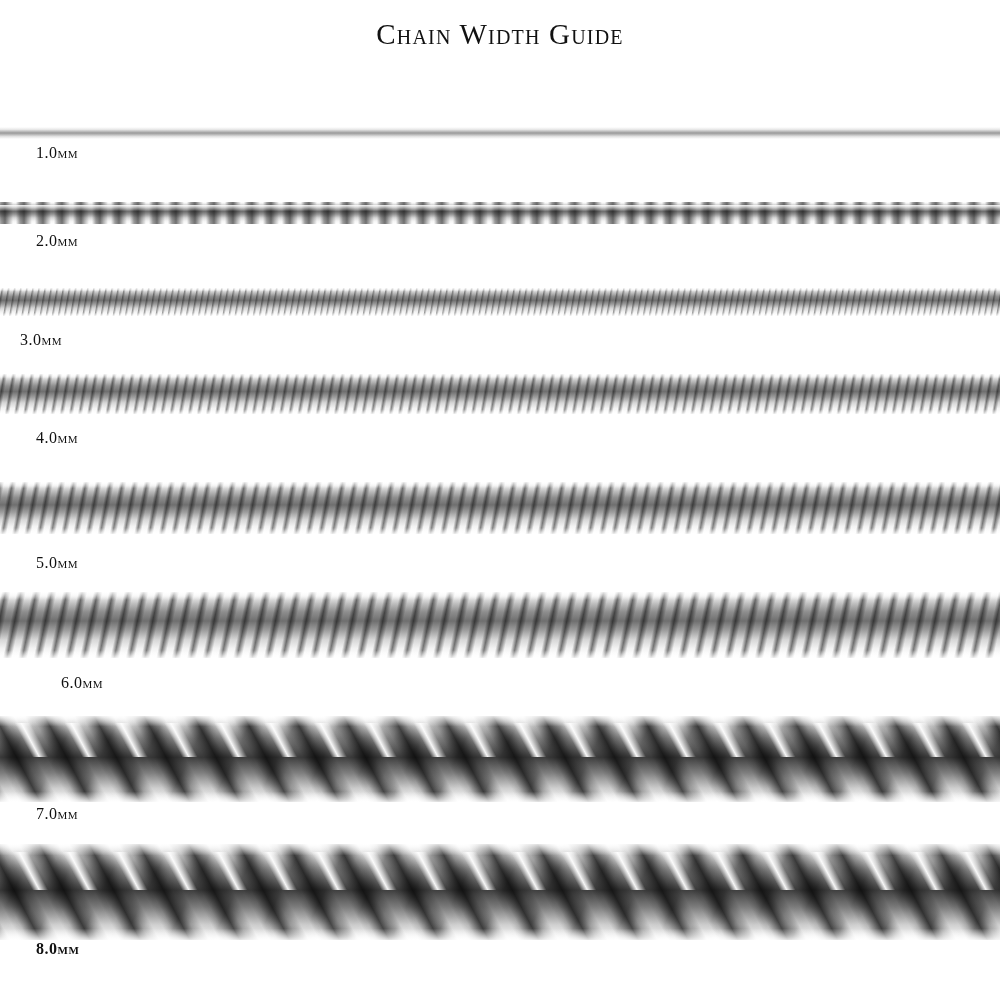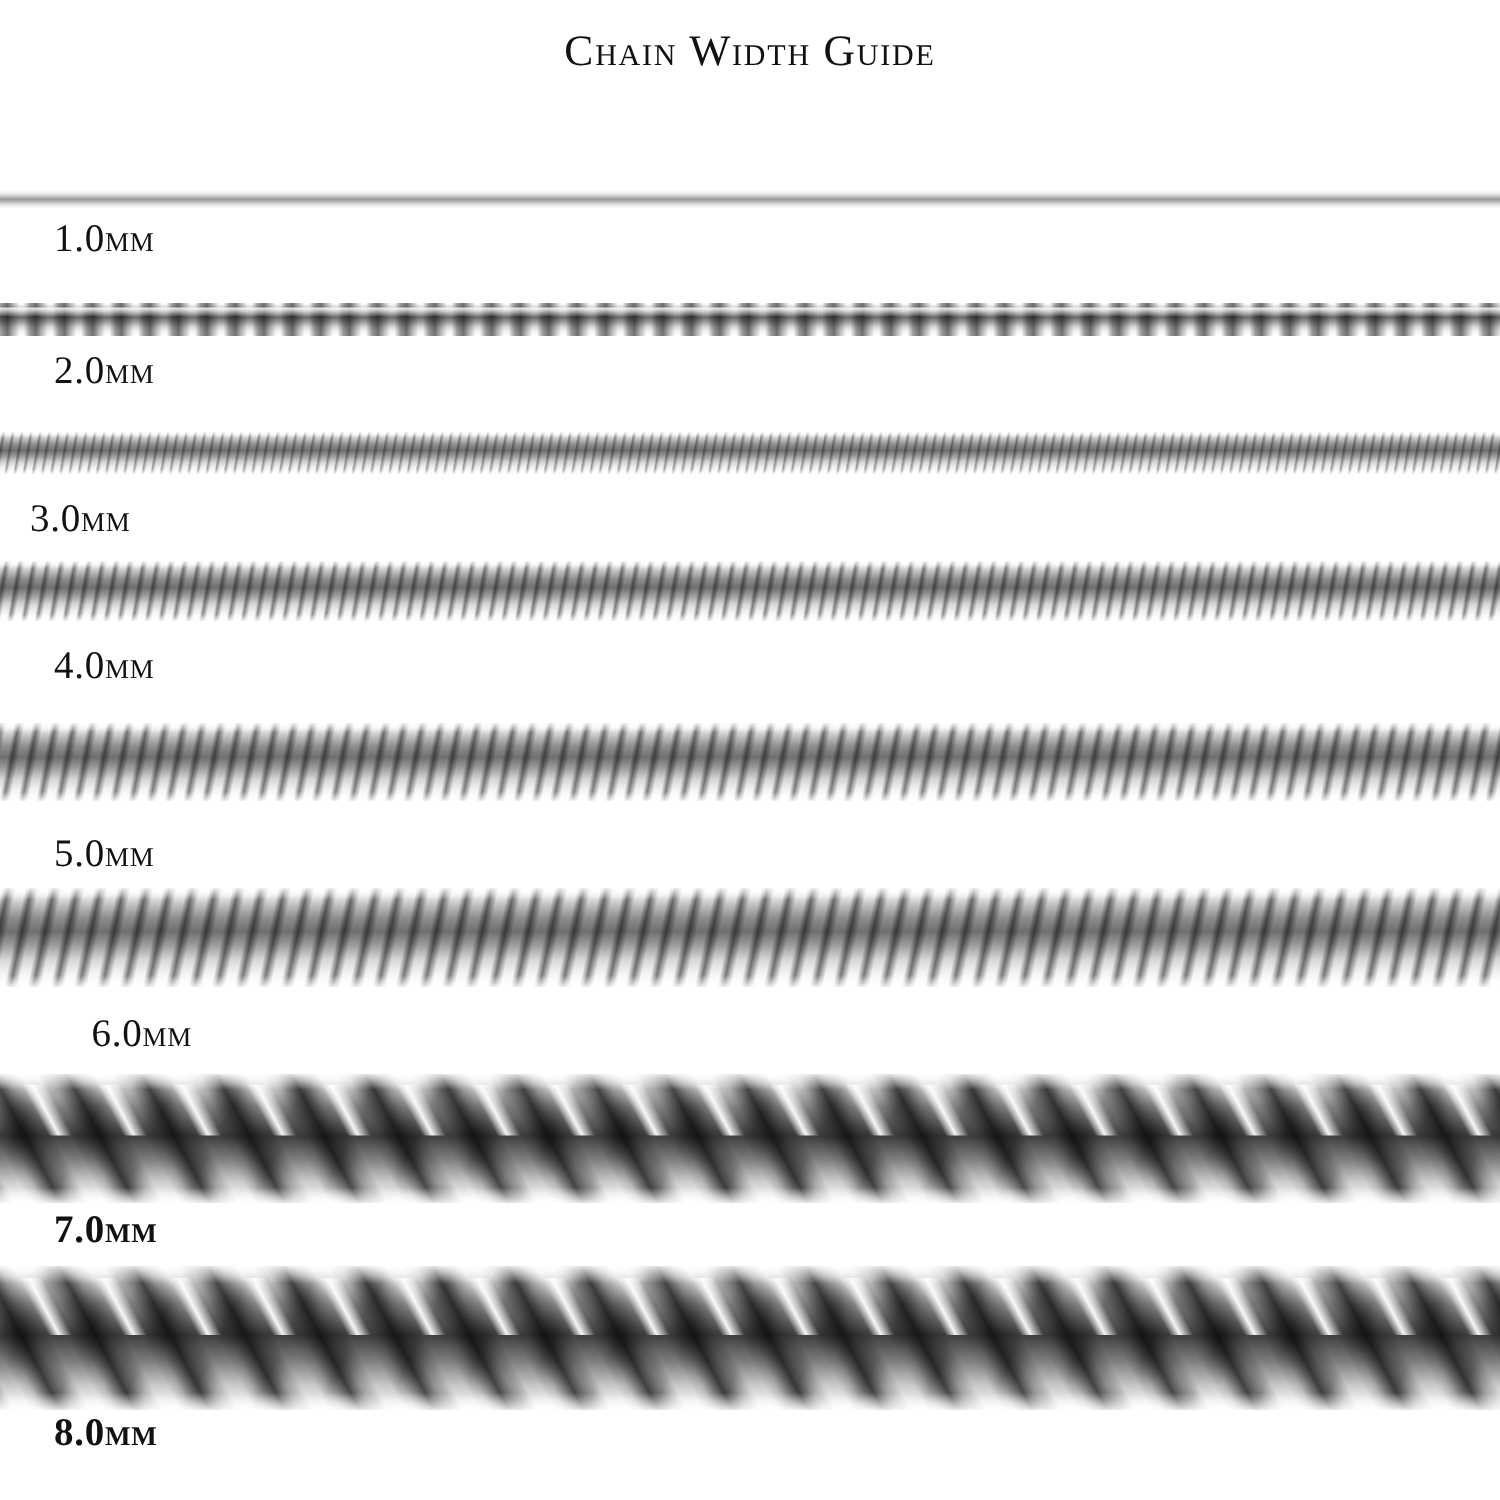--- a/index.html
+++ b/index.html
@@ -39,21 +39,21 @@
   .chain-strip {
     position: absolute;
     left: 0;
     width: 1000px;
     overflow: hidden;
   }
 
   .chain-label {
     position: absolute;
     font-family: "Liberation Serif", serif;
-    font-size: 26px;
+    font-size: 16px;
     font-variant: small-caps;
     letter-spacing: 0.5px;
     color: #111111;
     white-space: nowrap;
   }
 
   
   .metal {
     position: absolute;
     left: 0;
@@ -246,21 +246,21 @@
   <div class="chain-label" style="top:674px;left:36px;margin-left:25px;">6.0mm</div>
 </div>
 
 <div class="chain-row">
   <div class="chain-strip rope" style="top:716px;height:86px;">
     <div class="metal"></div>
     <div class="strands"></div>
     <div class="glint"></div>
     <div class="edge-soft"></div>
   </div>
-  <div class="chain-label" style="top:805px;left:36px;font-weight:bold;">7.0mm</div>
+  <div class="chain-label" style="top:805px;left:36px;">7.0mm</div>
 </div>
 
 <div class="chain-row">
   <div class="chain-strip rope" style="top:844px;height:96px;">
     <div class="metal"></div>
     <div class="strands"></div>
     <div class="glint"></div>
     <div class="edge-soft"></div>
   </div>
   <div class="chain-label" style="top:940px;left:36px;font-weight:bold;">8.0mm</div>

